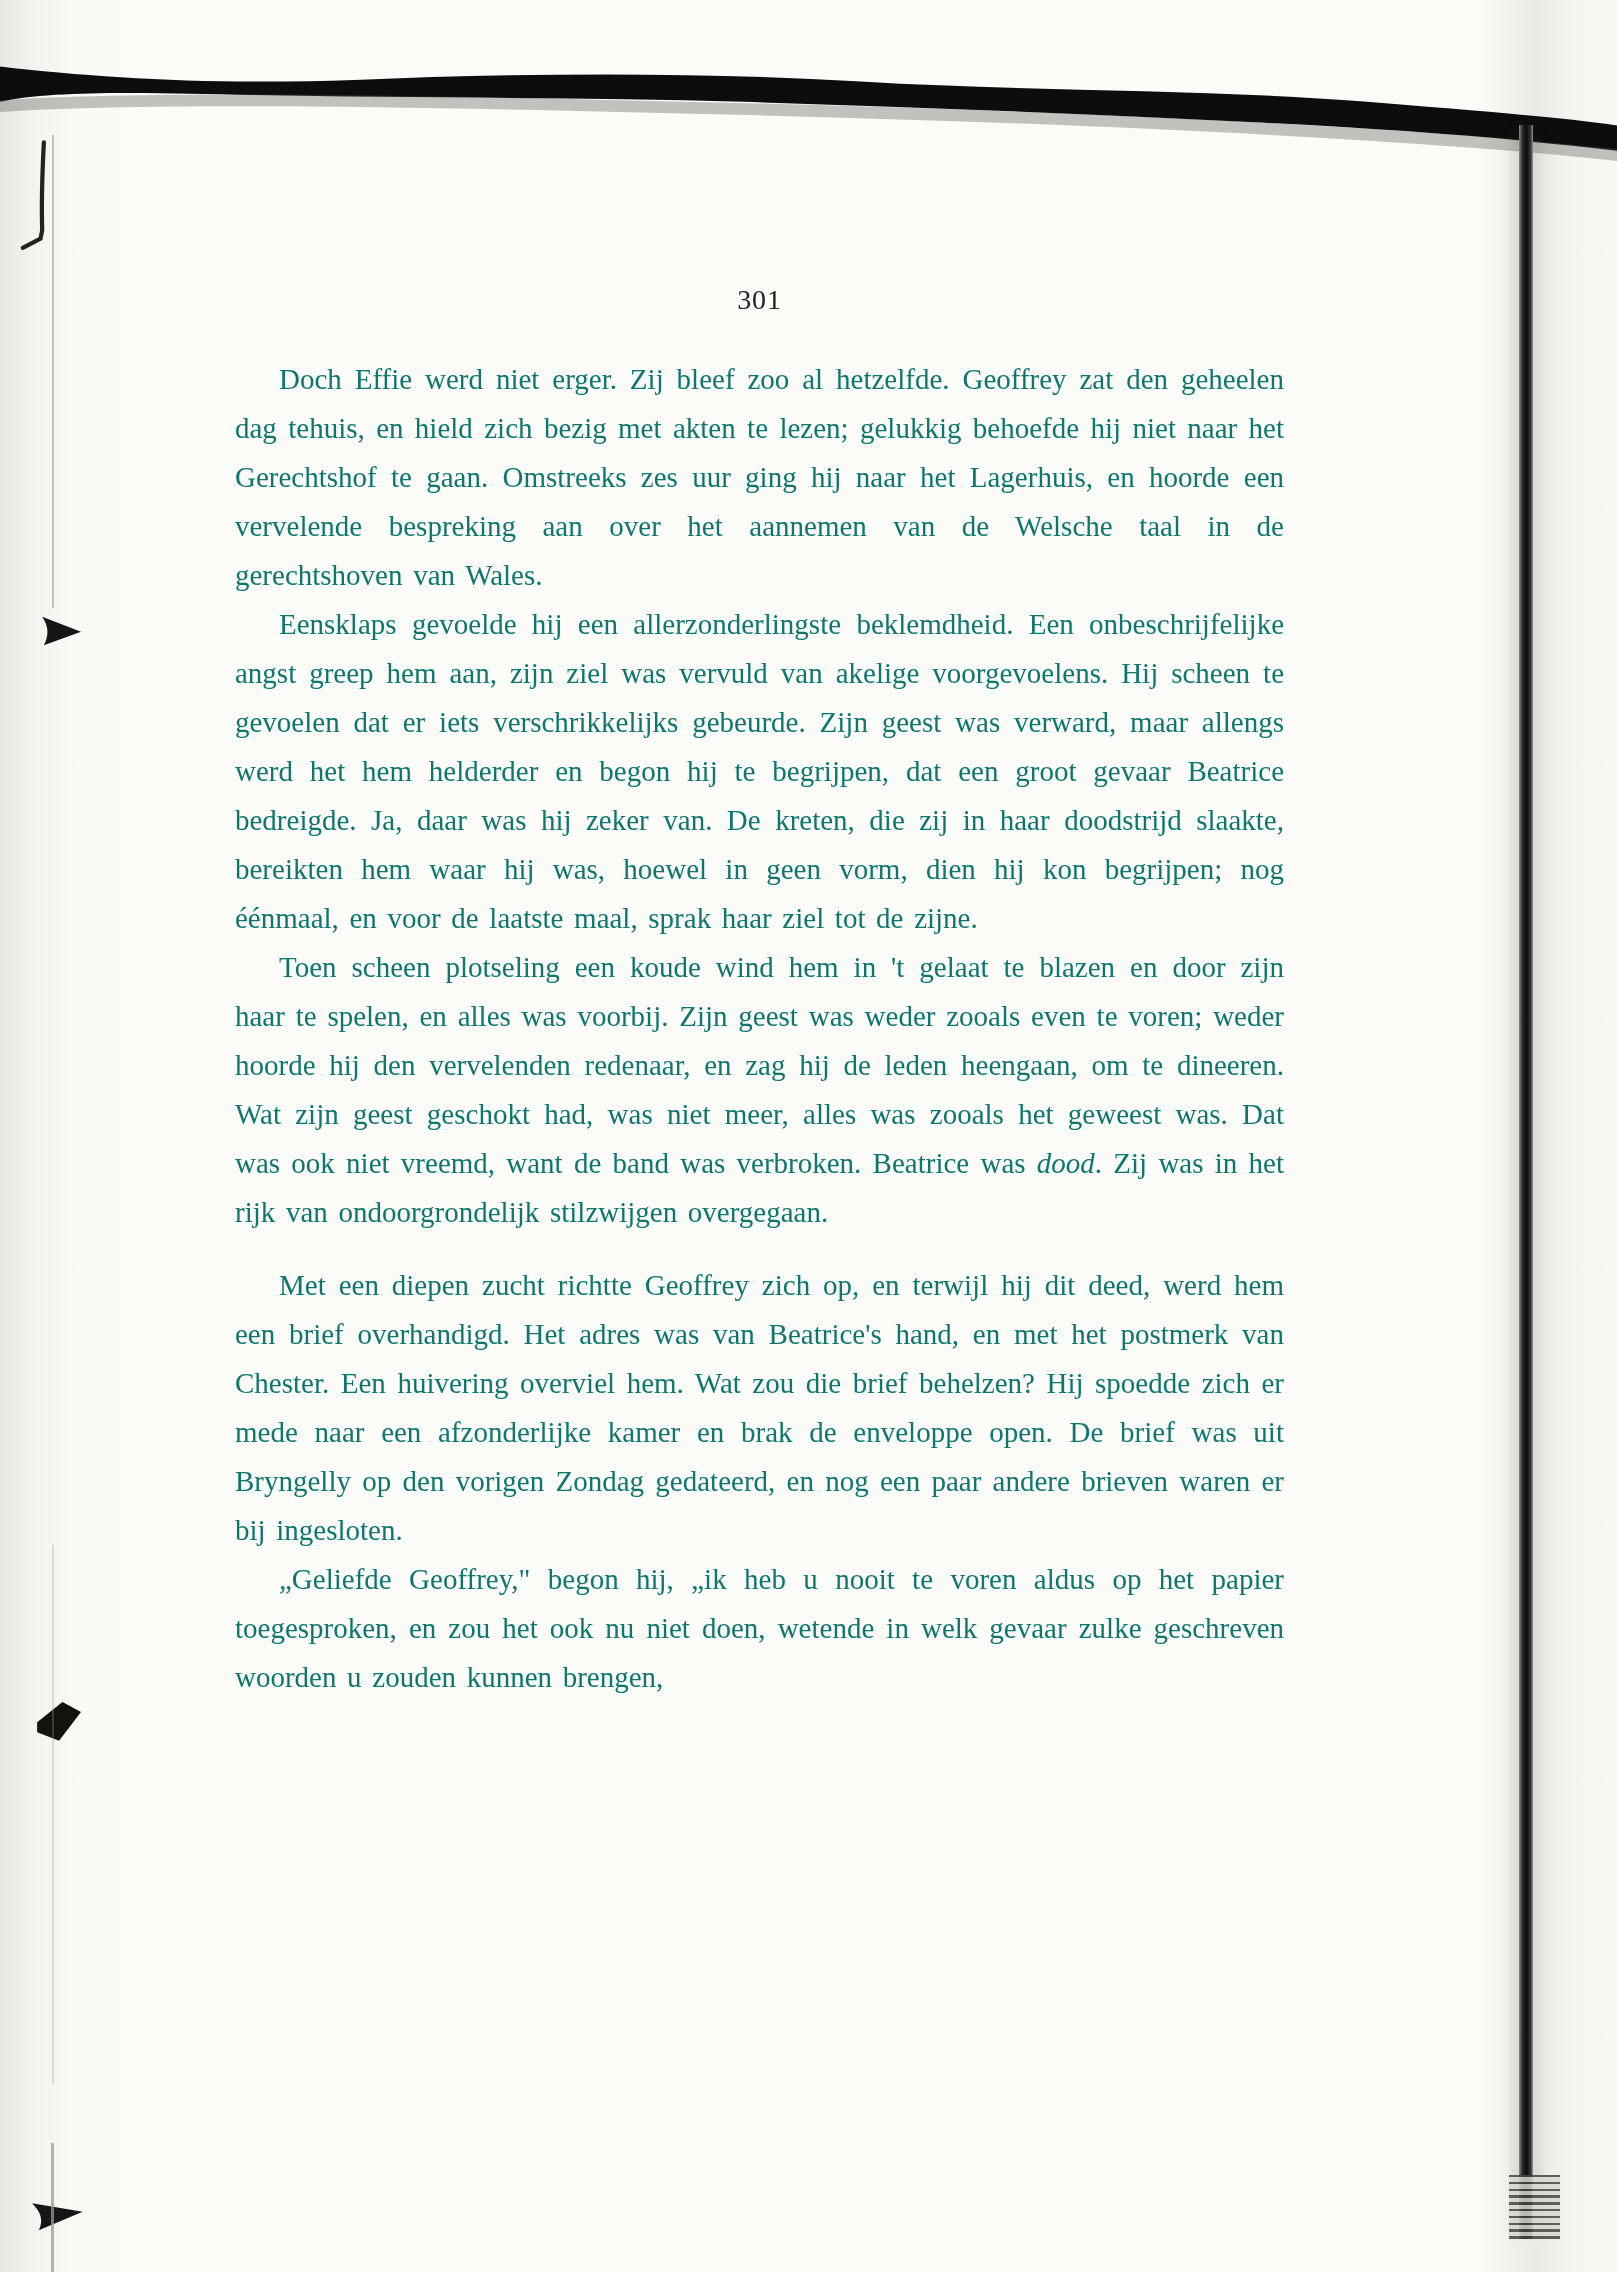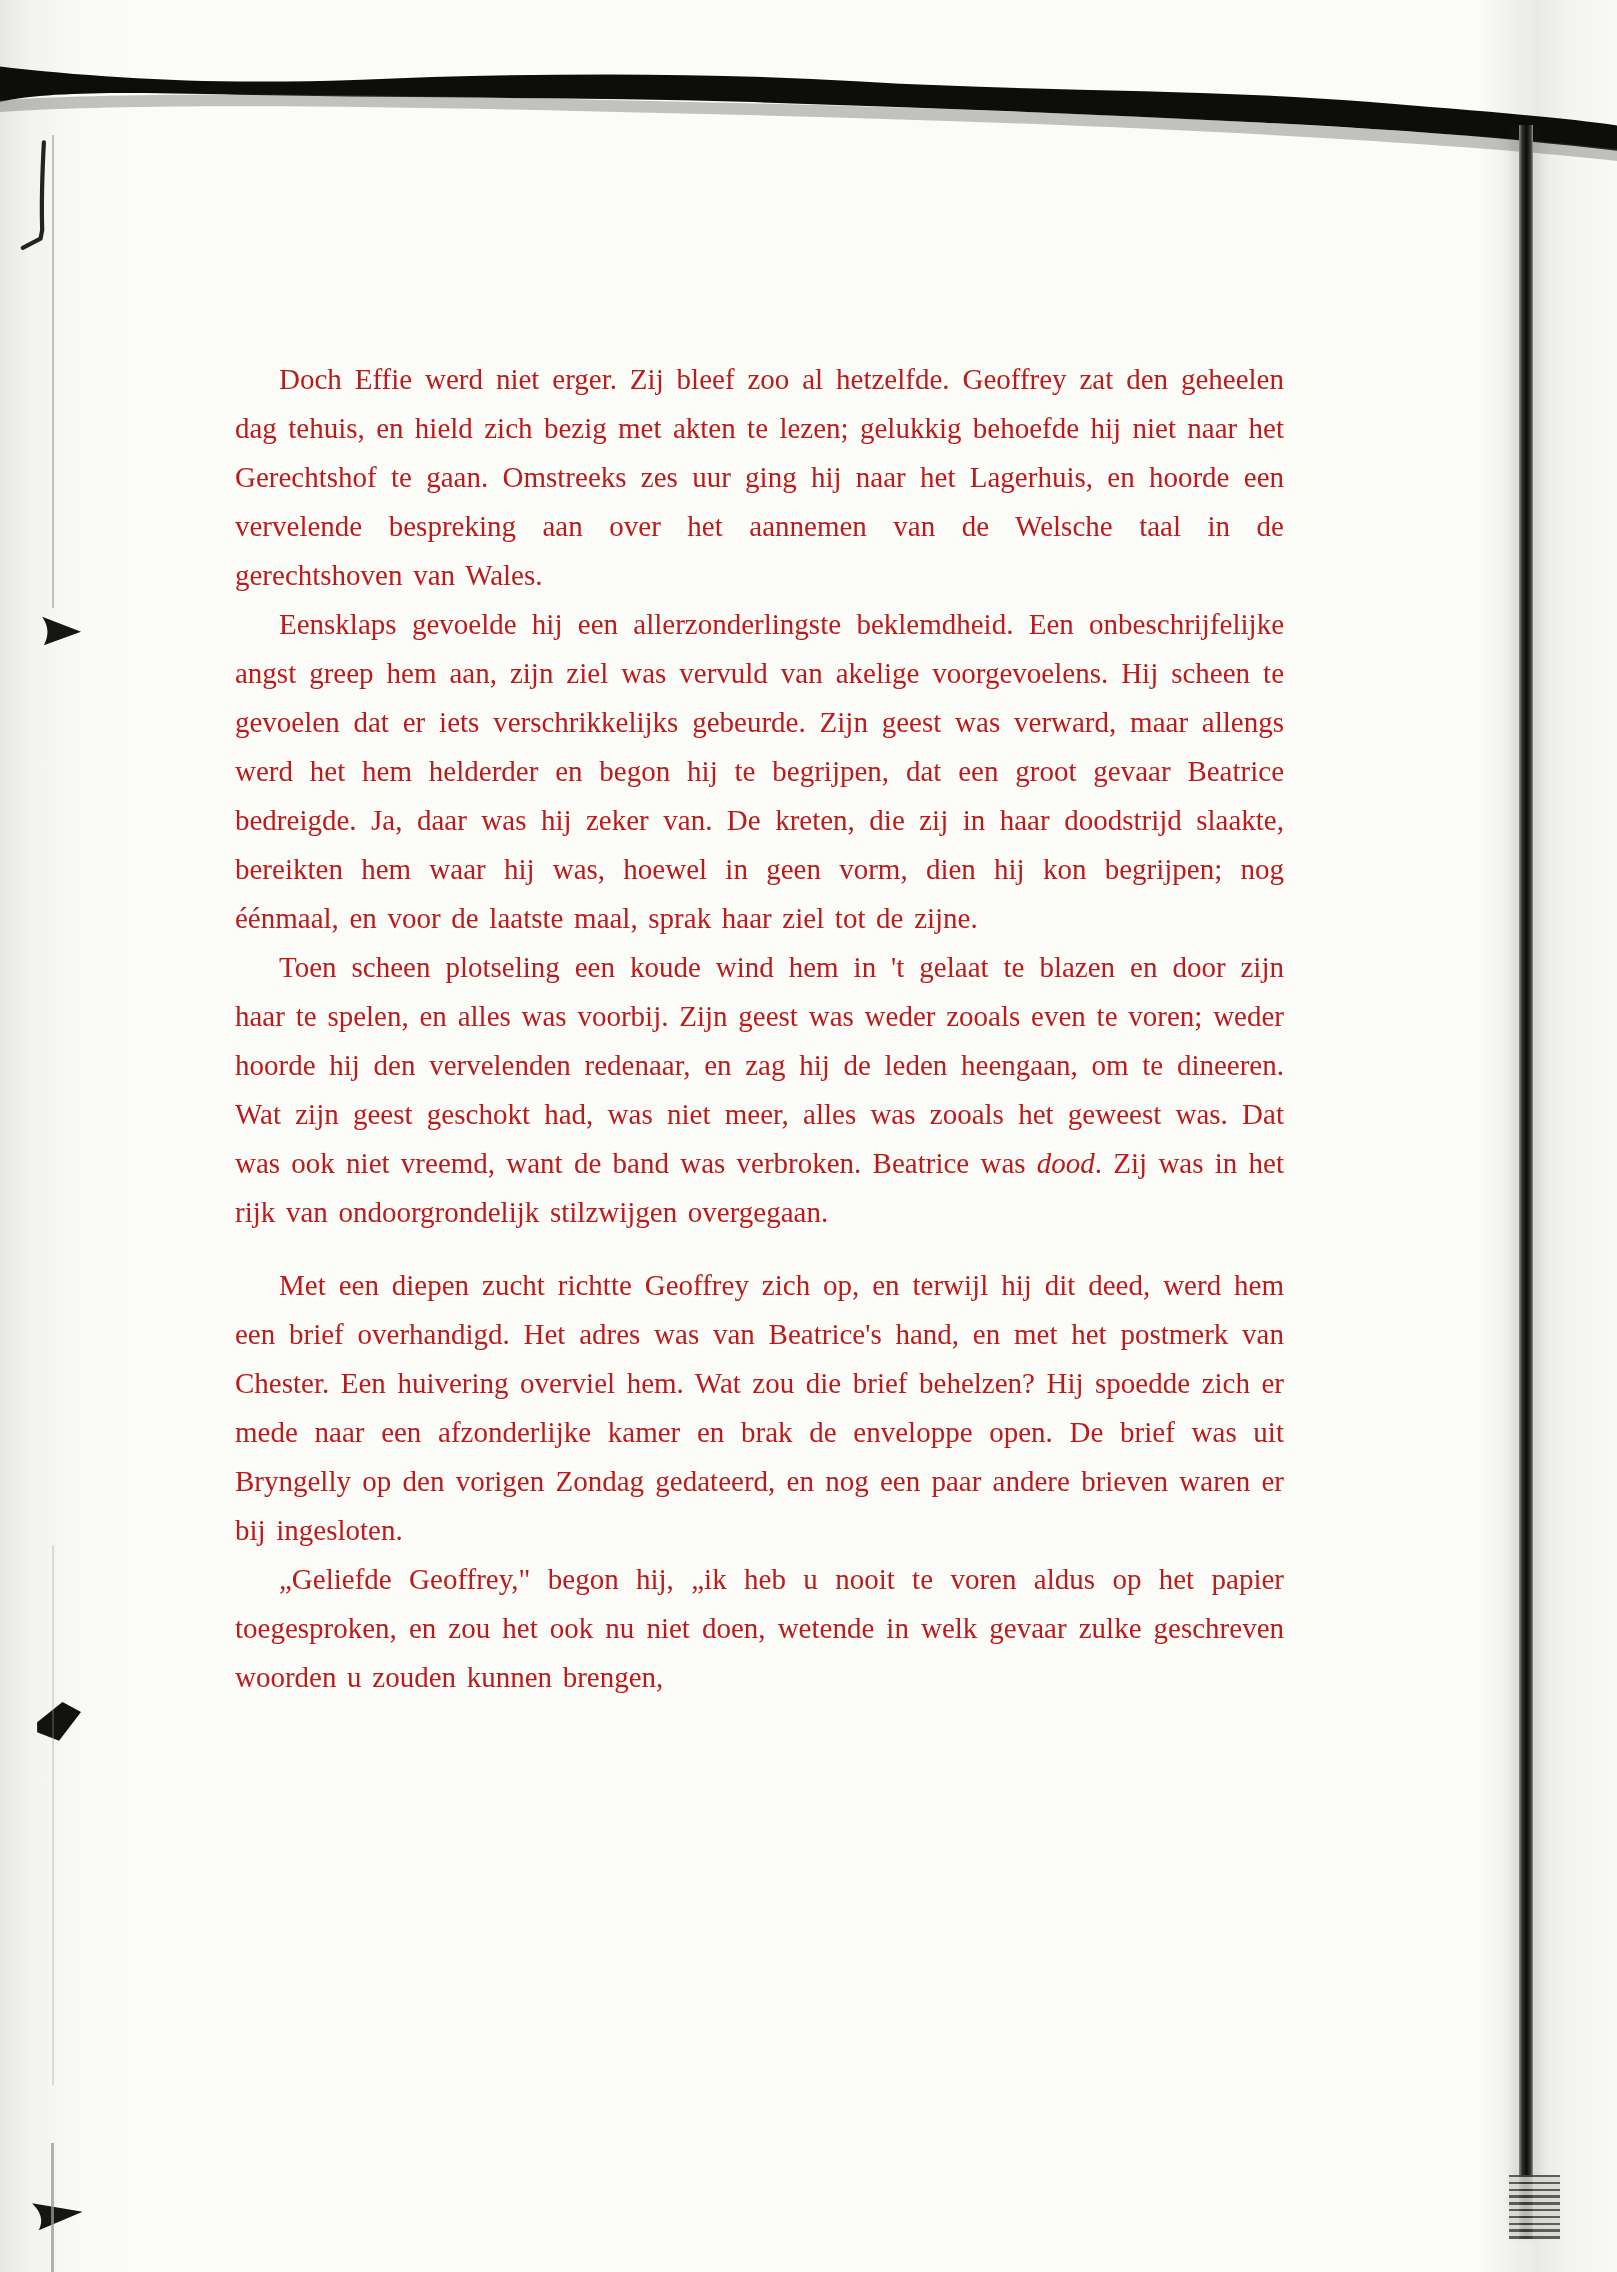--- a/index.html
+++ b/index.html
@@ -52,21 +52,21 @@
     font-size: 28px;
     color: #222220;
     letter-spacing: 0.8px;
   }
   .text-block {
     position: absolute;
     left: 235px; top: 355px;
     width: 1049px;
     font-size: 29px;
     line-height: 49px;
-    color: #b91c1c;
+    color: #0f766e;
     text-align: justify;
     word-spacing: 3.4px;
   }
   .text-block p {
     margin: 0;
     text-indent: 44px;
   }
   .text-block p.space-before { margin-top: 24px; }
   .italic { font-style: italic; }
 </style>
@@ -88,20 +88,21 @@
     <path fill="#161614" d="M38,2610 L98,2620 L46,2642 C52,2630 48,2620 38,2610 Z"></path>
   </svg>
 
   <div class="right-band"></div>
   <div class="right-hatch"></div>
 
   <div class="left-line seg1"></div>
   <div class="left-line seg2"></div>
   <div class="left-line seg3"></div>
 
+  <div class="page-number">301</div>
   <div class="text-block">
       <p><span>Doch Effie werd niet erger.  Zij bleef zoo al hetzelfde.  Geoffrey zat den geheelen dag tehuis, en hield zich bezig met akten te lezen; gelukkig behoefde hij niet naar het Gerechtshof te gaan.  Omstreeks zes uur ging hij naar het Lagerhuis, en hoorde een vervelende bespreking aan over het aannemen van de Welsche taal in de gerechtshoven van Wales.</span></p>
       <p><span>Eensklaps gevoelde hij een allerzonderlingste beklemdheid.  Een onbeschrijfelijke angst greep hem aan, zijn ziel was vervuld van akelige voorgevoelens.  Hij scheen te gevoelen dat er iets verschrikkelijks gebeurde.  Zijn geest was verward, maar allengs werd het hem helderder en begon hij te begrijpen, dat een groot gevaar Beatrice bedreigde.  Ja, daar was hij zeker van.  De kreten, die zij in haar doodstrijd slaakte, bereikten hem waar hij was, hoewel in geen vorm, dien hij kon begrijpen; nog éénmaal, en voor de laatste maal, sprak haar ziel tot de zijne.</span></p>
       <p><span>Toen scheen plotseling een koude wind hem in 't gelaat te blazen en door zijn haar te spelen, en alles was voorbij.  Zijn geest was weder zooals even te voren; weder hoorde hij den vervelenden redenaar, en zag hij de leden heengaan, om te dineeren.  Wat zijn geest geschokt had, was niet meer, alles was zooals het geweest was.  Dat was ook niet vreemd, want de band was verbroken.  Beatrice was </span><span class="italic">dood</span><span>.  Zij was in het rijk van ondoorgrondelijk stilzwijgen overgegaan.</span></p>
       <p class="space-before"><span>Met een diepen zucht richtte Geoffrey zich op, en terwijl hij dit deed, werd hem een brief overhandigd.  Het adres was van Beatrice's hand, en met het postmerk van Chester.  Een huivering overviel hem.  Wat zou die brief behelzen?  Hij spoedde zich er mede naar een afzonderlijke kamer en brak de enveloppe open.  De brief was uit Bryngelly op den vorigen Zondag gedateerd, en nog een paar andere brieven waren er bij ingesloten.</span></p>
       <p><span>„Geliefde Geoffrey," begon hij, „ik heb u nooit te voren aldus op het papier toegesproken, en zou het ook nu niet doen, wetende in welk gevaar zulke geschreven woorden u zouden kunnen brengen,</span></p>
     </div>
 
 </div>
 

